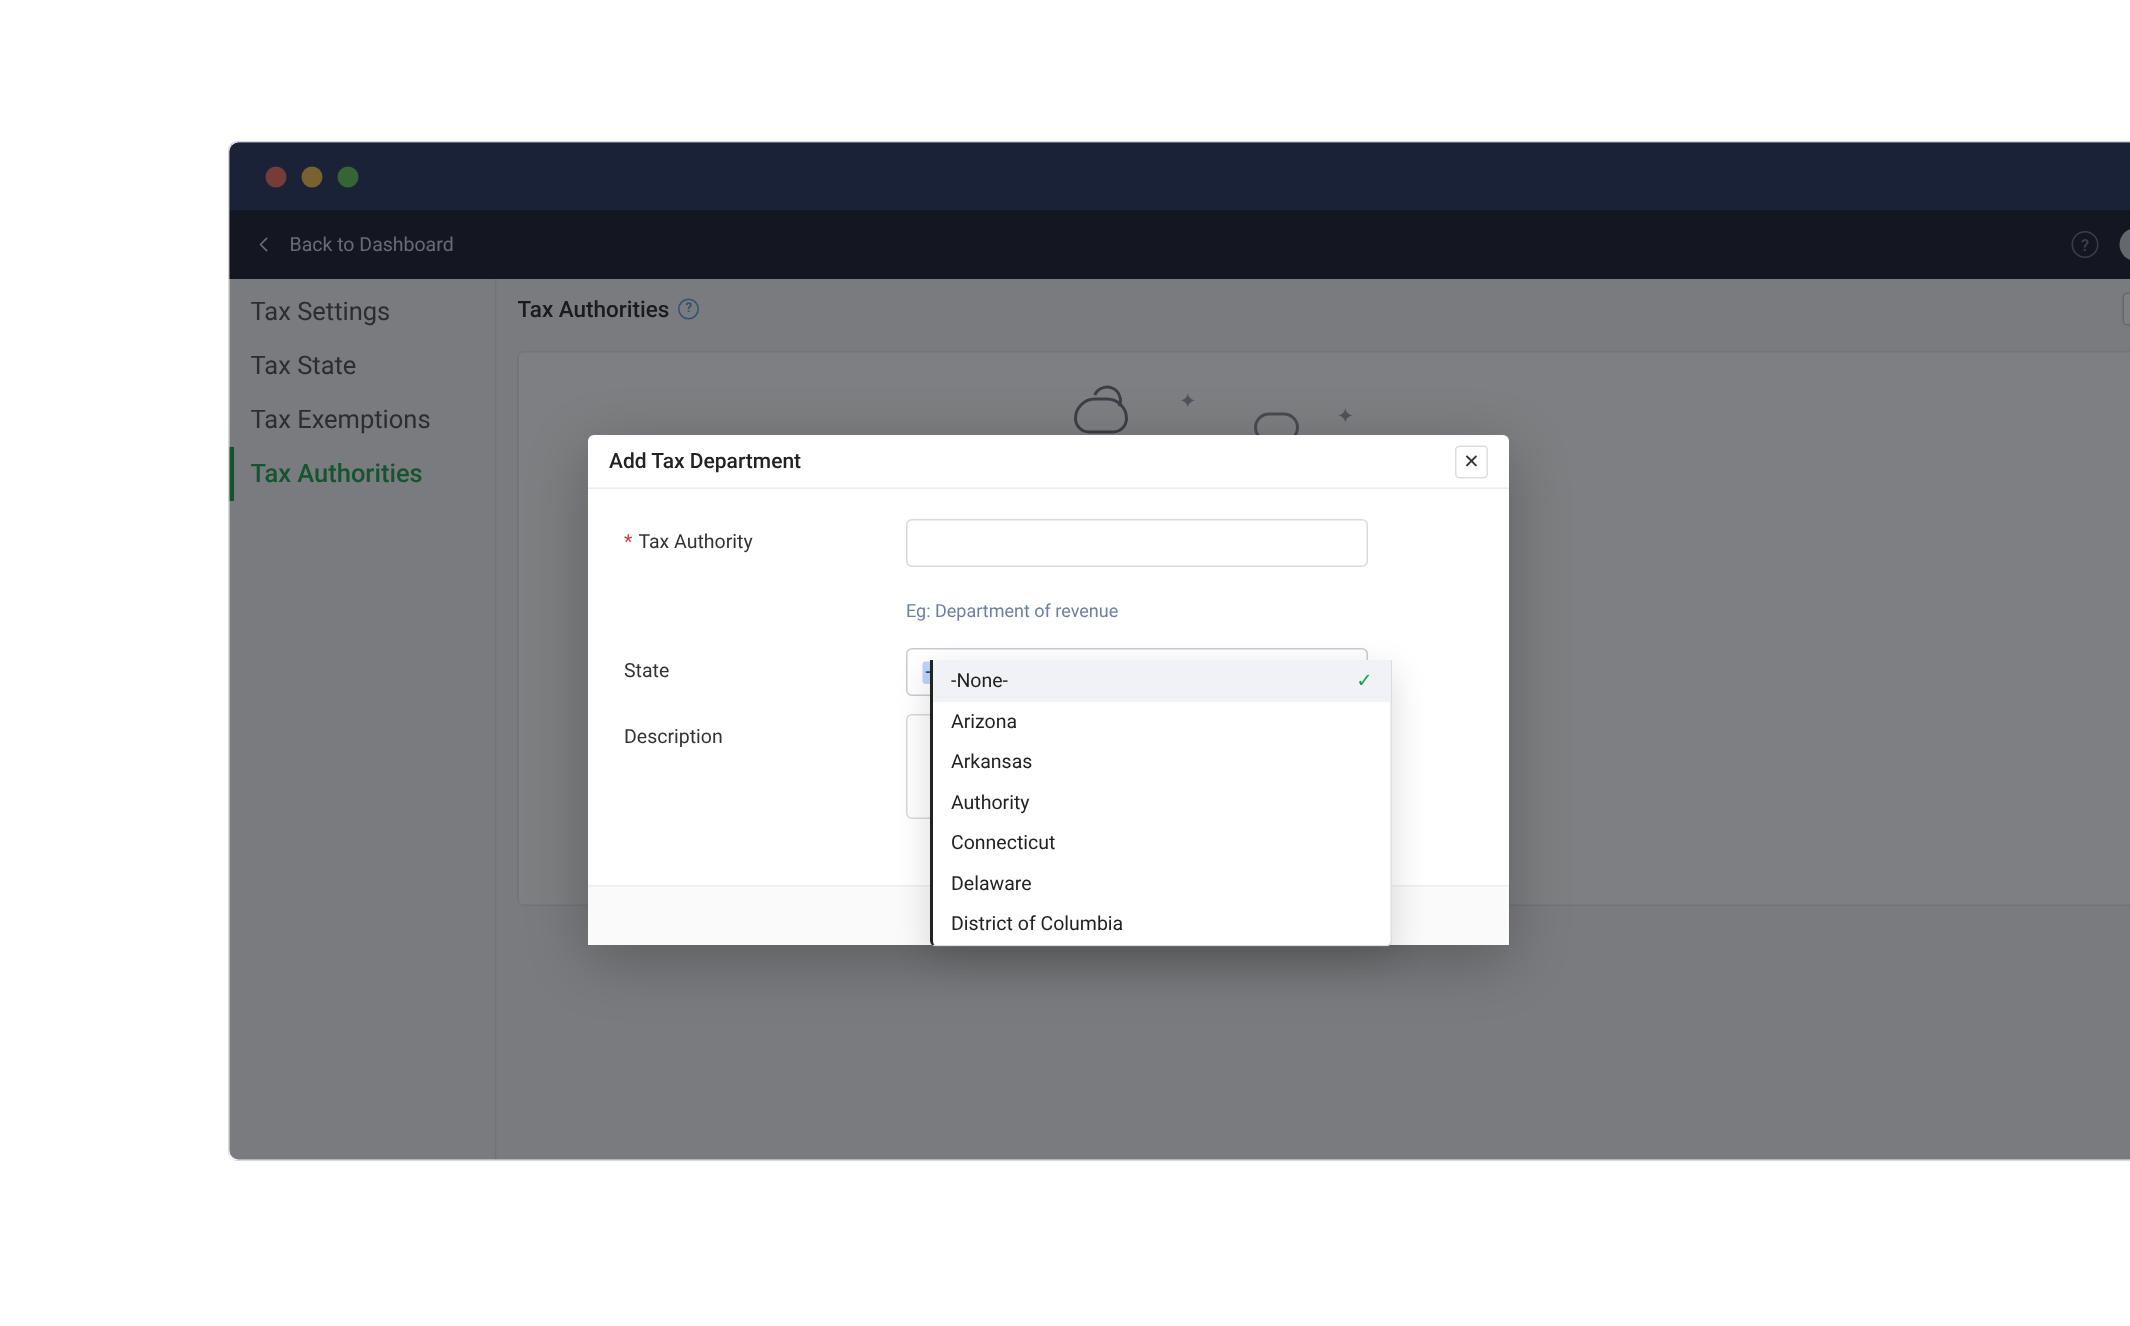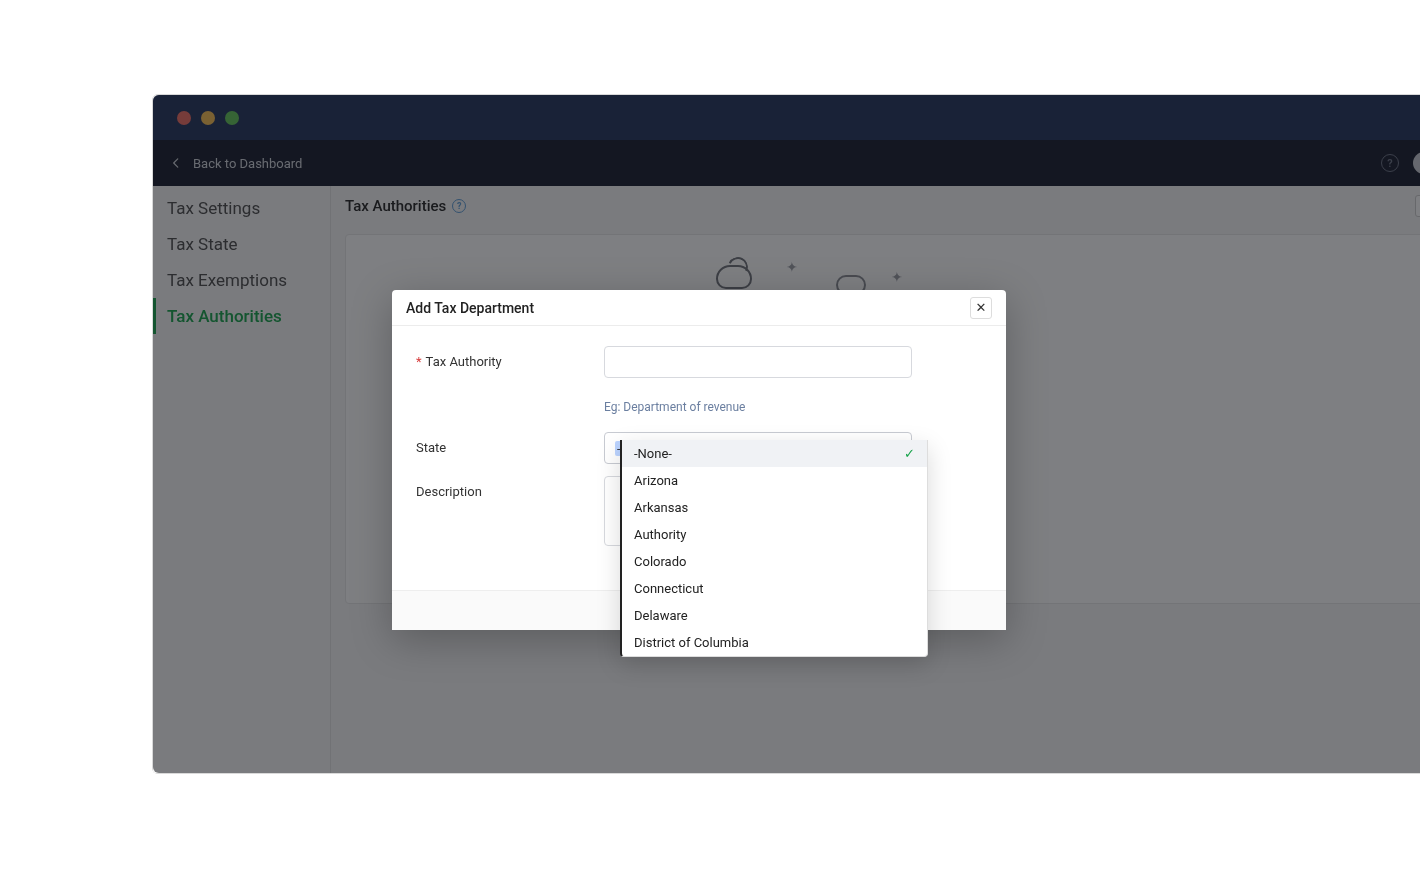--- a/index.html
+++ b/index.html
@@ -381,23 +381,20 @@
   <div class="dd-item">
     <span>Arizona</span>
   </div>
   <div class="dd-item">
     <span>Arkansas</span>
   </div>
   <div class="dd-item">
     <span>Authority</span>
   </div>
   <div class="dd-item">
-    <span>Colorado</span>
-  </div>
-  <div class="dd-item">
     <span>Connecticut</span>
   </div>
   <div class="dd-item">
     <span>Delaware</span>
   </div>
   <div class="dd-item">
     <span>District of Columbia</span>
   </div>
 </div>
 

